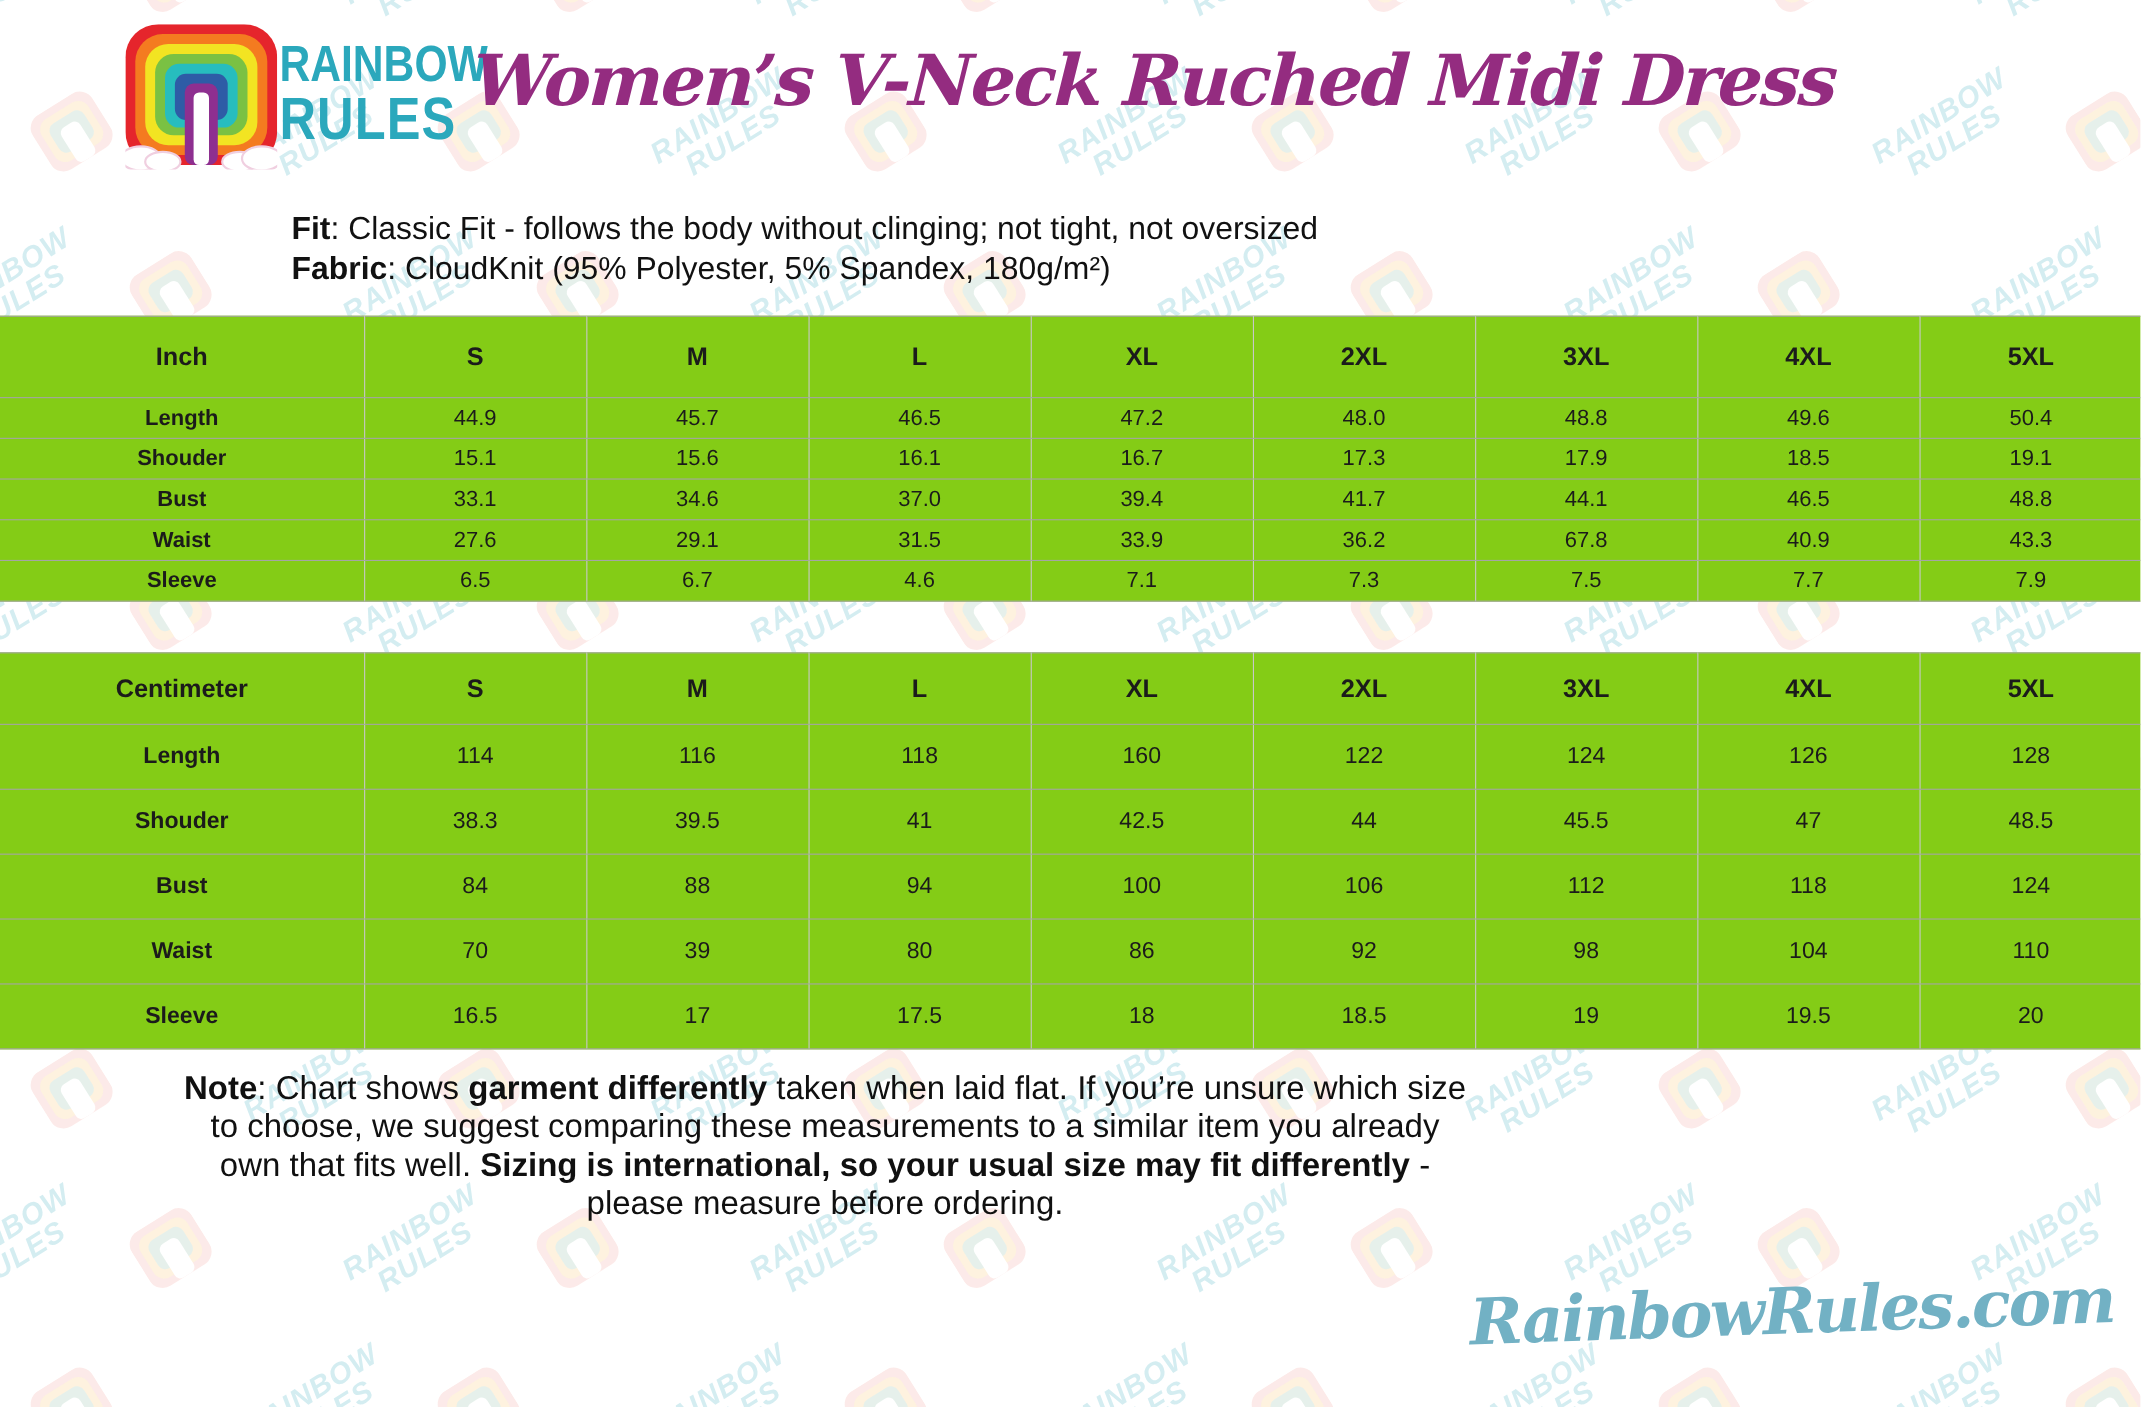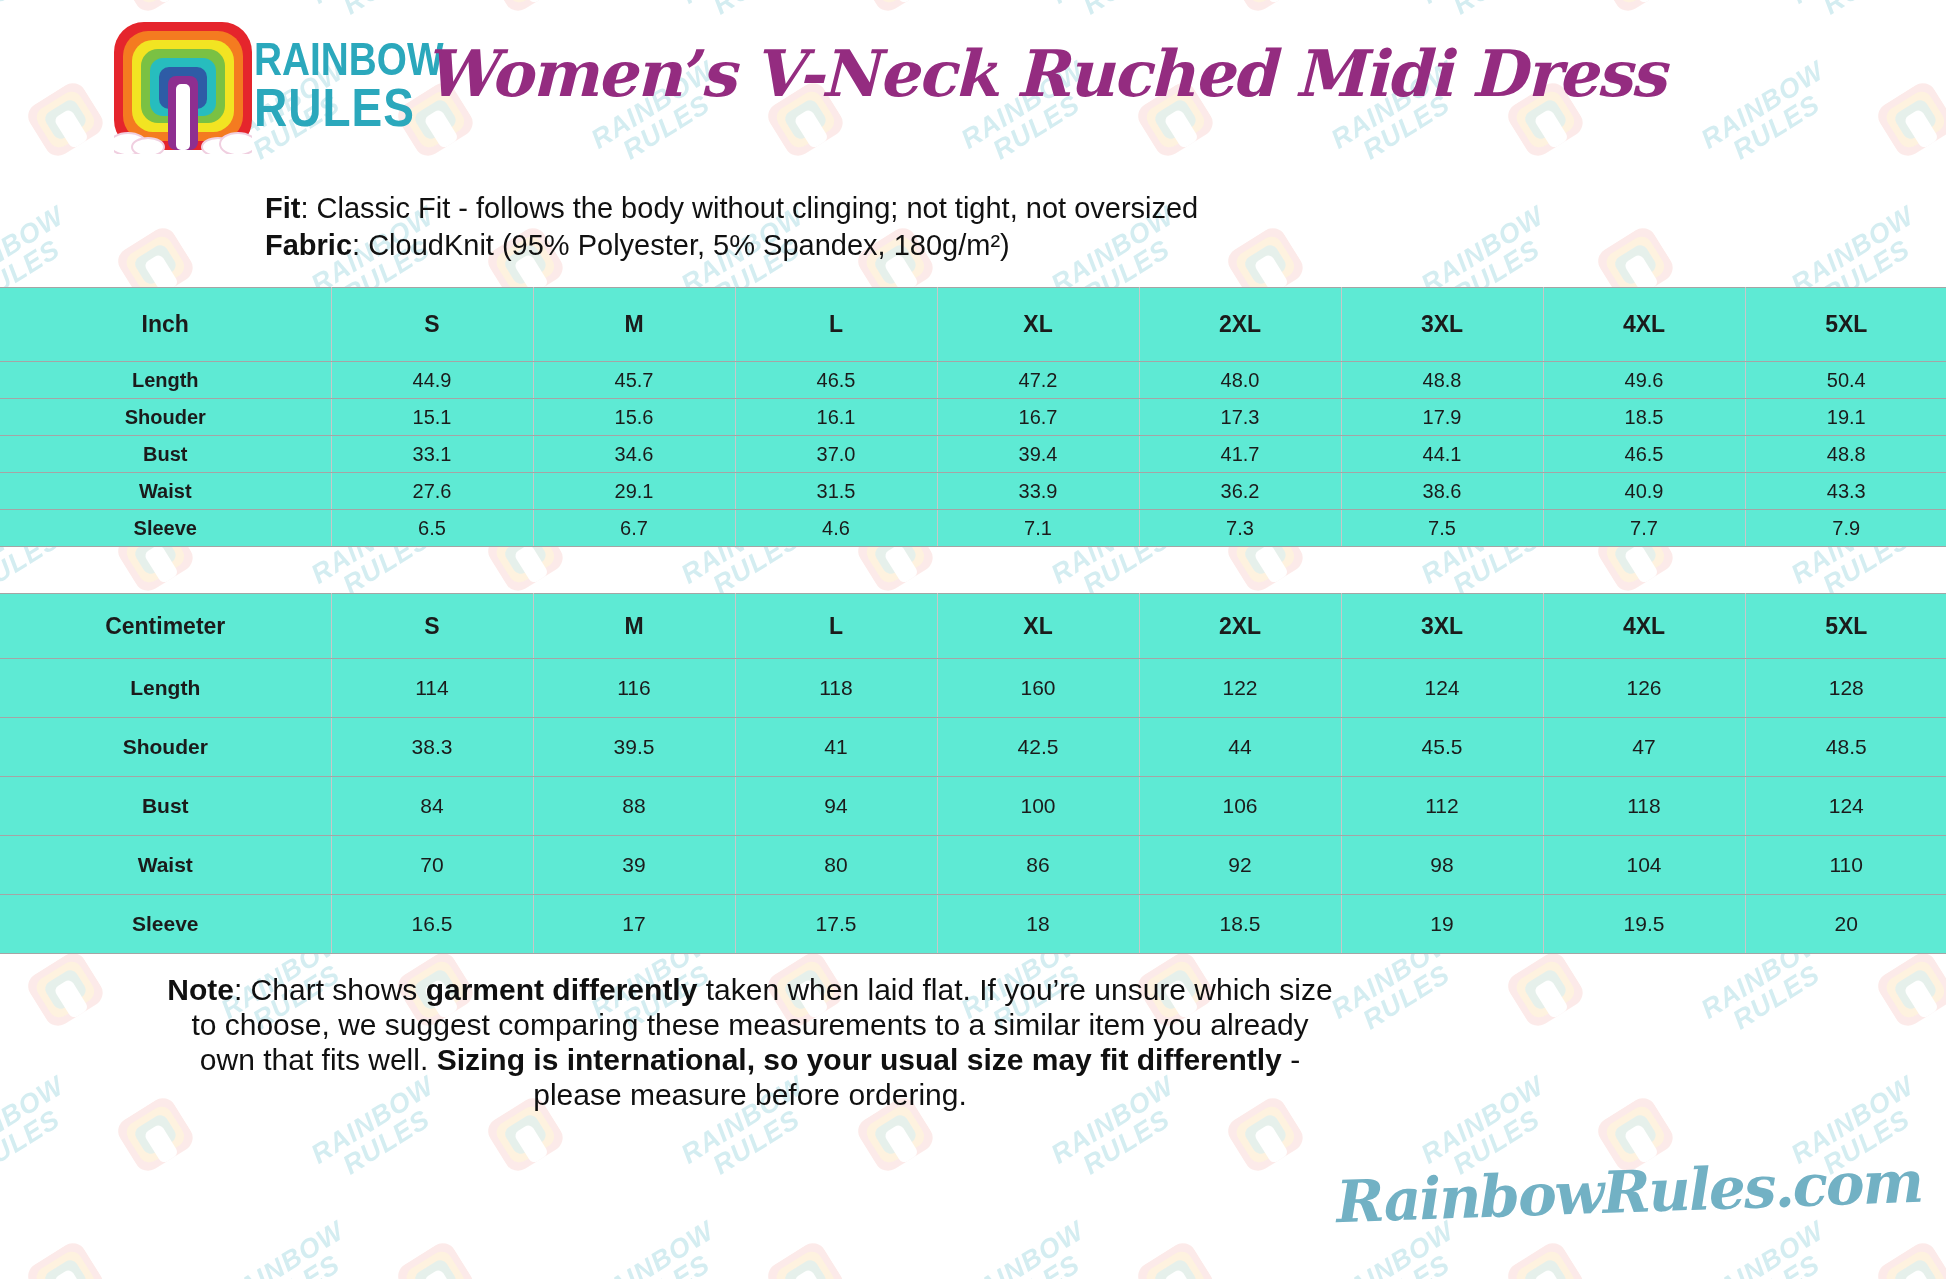--- a/index.html
+++ b/index.html
@@ -23,21 +23,21 @@
     text-align:center;color:#942c80;font-family:"DejaVu Serif",cursive;
     font-style:italic;font-weight:700;font-size:64px;line-height:100px;
     letter-spacing:-2px;transform:skewX(-3deg);white-space:nowrap;}
 
   
   .product-info{position:absolute;left:265px;top:190px;z-index:2;font-size:29px;line-height:37px;color:#111;}
   .product-info b{font-weight:700;}
 
   
   table.size-table{position:absolute;left:0;width:1946px;z-index:2;border-collapse:collapse;
-    table-layout:fixed;background:#5eead4;}
+    table-layout:fixed;background:#84cc16;}
   .size-table th,.size-table td{border-top:1px solid #a5a5a5;border-bottom:1px solid #a5a5a5;
     border-left:1px solid #c8c8c8;border-right:1px solid #c8c8c8;
     text-align:center;vertical-align:middle;padding:0;color:#1b1b1b;}
   .size-table tr > :first-child{border-left:none;}
   .size-table tr > :last-child{border-right:none;text-align:center;}
   .size-table thead th{font-weight:700;}
   .size-table tbody th{font-weight:700;}
   .size-table tbody td{font-weight:400;}
 
   #inch-table{top:287px;}
@@ -819,21 +819,21 @@
           <td>46.5</td>
           <td>48.8</td>
         </tr>
         <tr>
           <th>Waist</th>
           <td>27.6</td>
           <td>29.1</td>
           <td>31.5</td>
           <td>33.9</td>
           <td>36.2</td>
-          <td>38.6</td>
+          <td>67.8</td>
           <td>40.9</td>
           <td>43.3</td>
         </tr>
         <tr>
           <th>Sleeve</th>
           <td>6.5</td>
           <td>6.7</td>
           <td>4.6</td>
           <td>7.1</td>
           <td>7.3</td>

